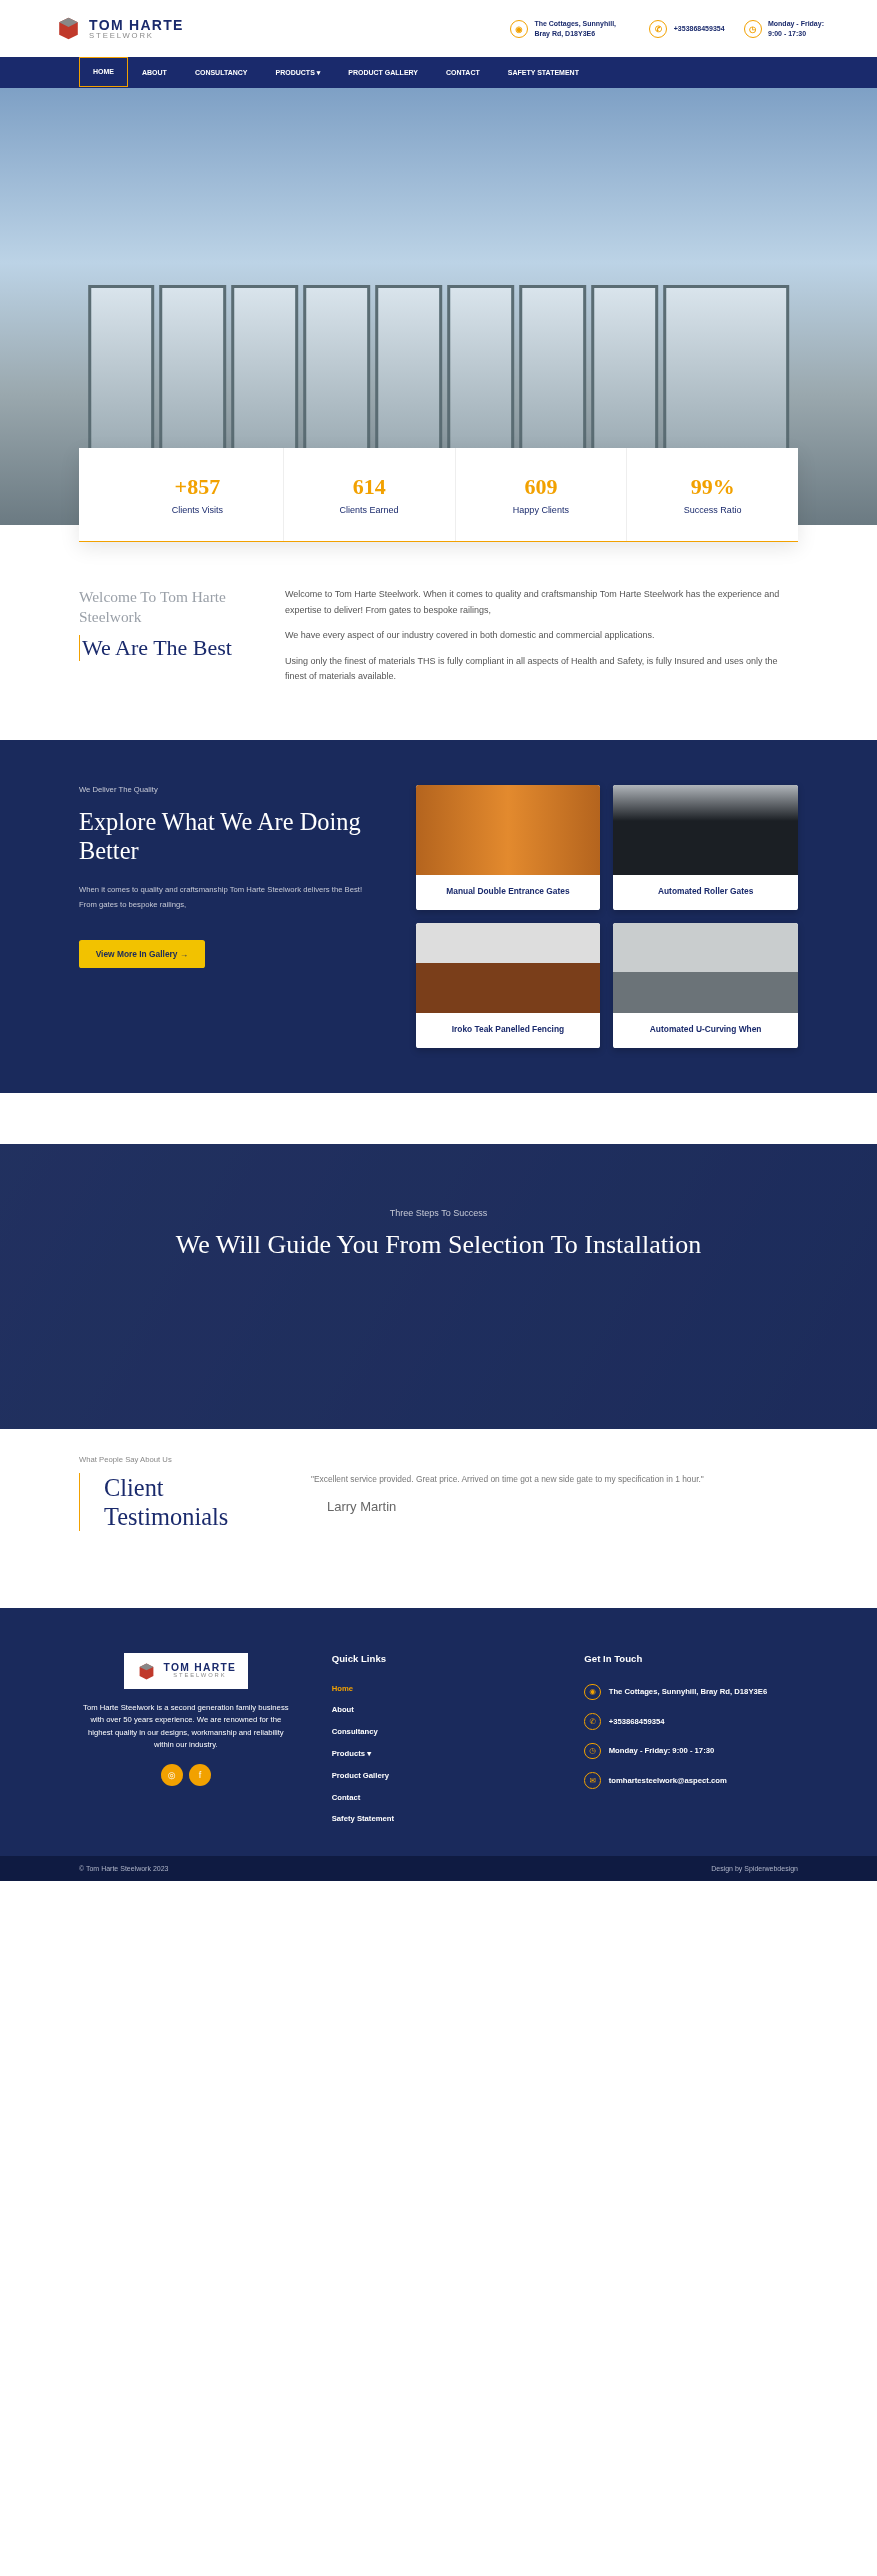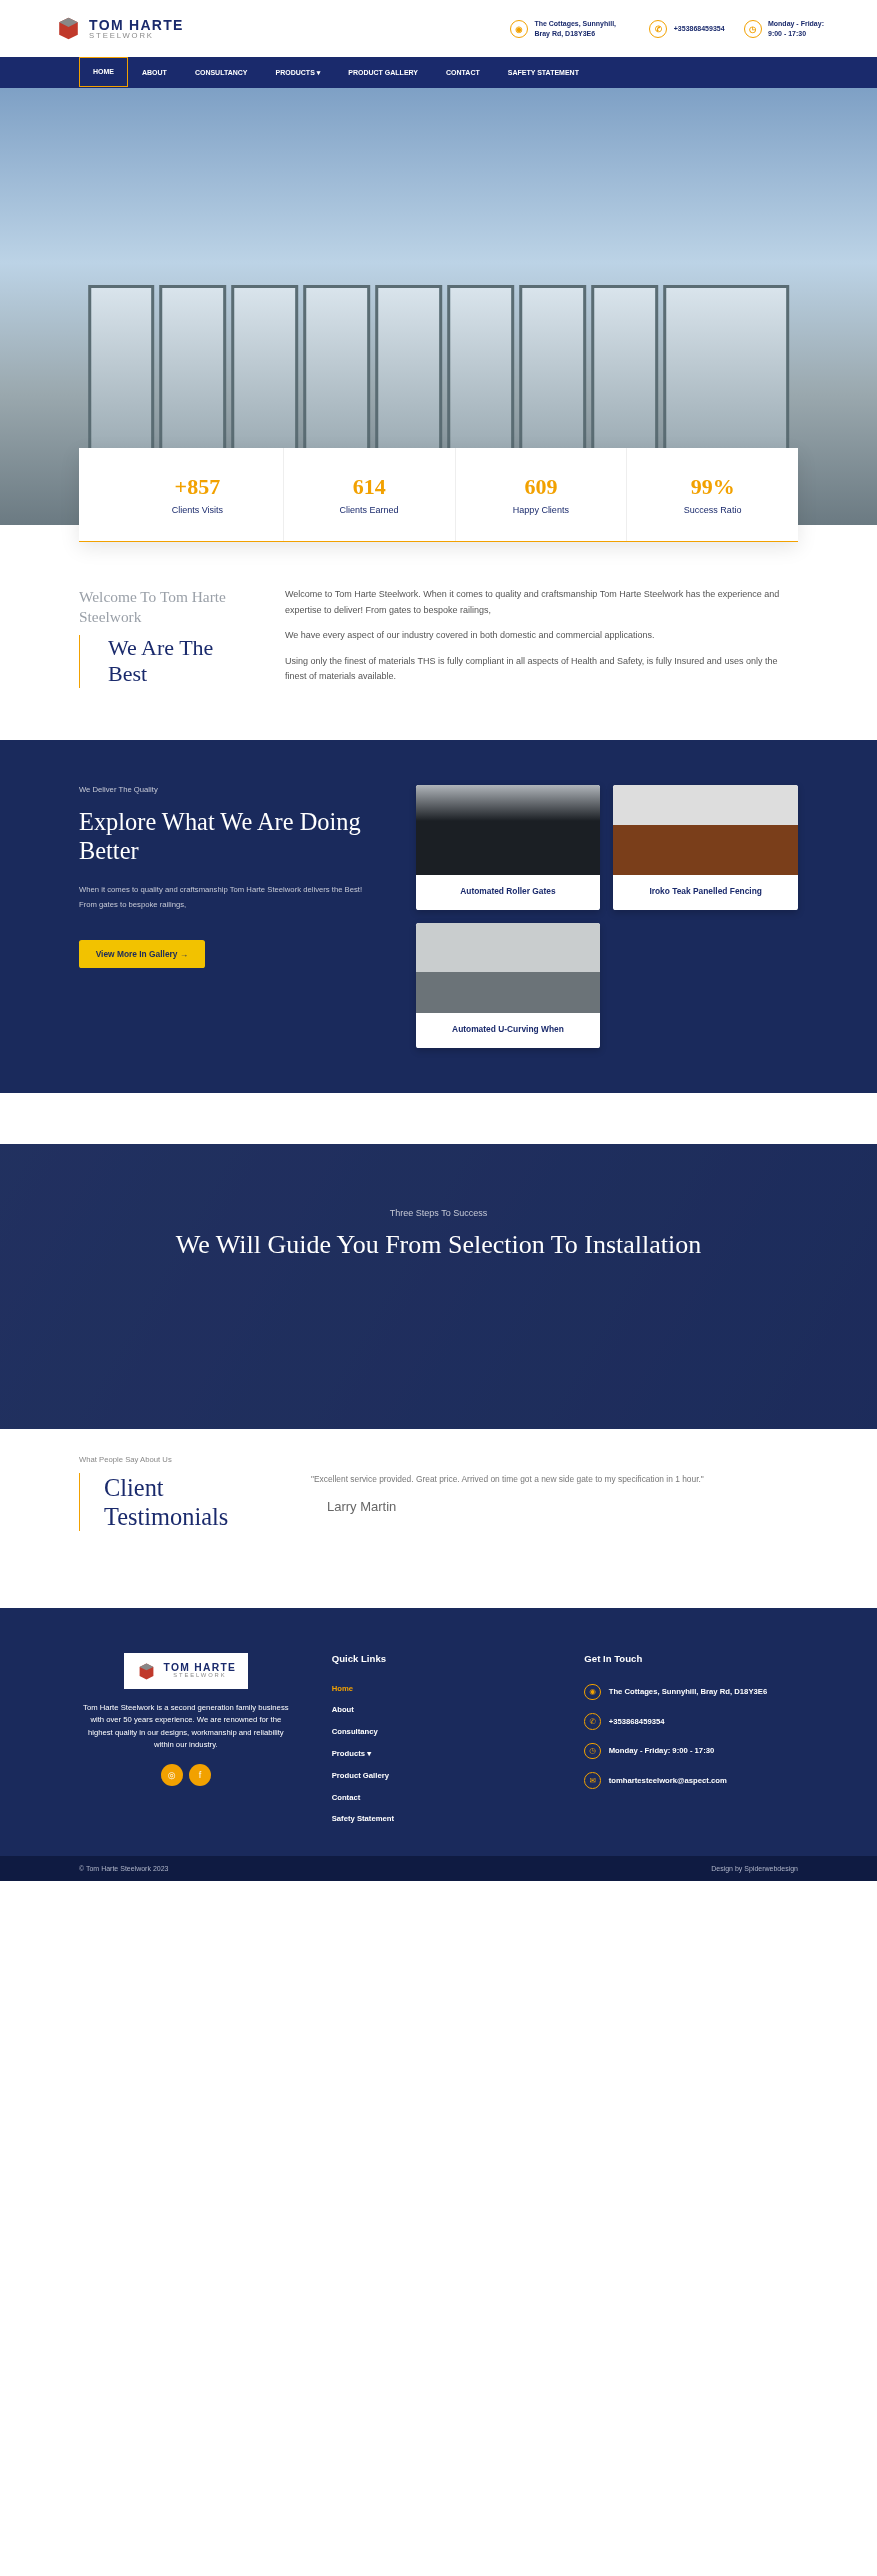--- a/index.html
+++ b/index.html
@@ -37,21 +37,21 @@
 .stats { background:#fff; margin-top:-77px; position:relative; box-shadow:0 6.4px 19px rgba(0,0,0,0.1); display:flex; border-bottom:1.9px solid #f2a100;padding-left:33px; }
 .stat { flex:1; text-align:center; padding:26px 6.4px; }
 .stat+.stat { border-left:0.6px solid #eee; }
 .stat .num { font-size:22px; font-weight:800; color:#f2a100; margin-bottom:5.1px; font-family: Georgia, serif;}
 .stat .lbl { font-size:9px; color:#1a2a6c; font-weight:500; }
 
 
 .welcome { display:flex; gap:39px; padding:45px 0;justify-content:space-between; }
 .welcome-left { flex:0 0 167px; }
 .wl-sub { color:#9aa0a8; font-size:15.4px; font-family: Georgia, serif; margin-bottom:7.7px; line-height:1.3; }
-.wl-main { font-size:22px; color:#1a2a6c; font-family: Georgia, serif; line-height:1.2; padding-left:28px; border-left:1.9px solid #f2a100; }
+.wl-main { font-size:22px; color:#1a2a6c; font-family: Georgia, serif; line-height:1.2; padding-left:2px; border-left:1.9px solid #f2a100; }
 .welcome-right { flex:1; font-size:9px; color:#555; line-height:1.7; }
 .welcome-right p { margin-bottom:10.3px; }
 
 
 .explore { background:#1a2a5c; color:#fff; padding:45px 0; }
 .explore-grid { display:flex; gap:49px; }
 .explore-left { flex:0 0 40%; }
 .ex-sub { font-size:7.7px; color:#c7cad6; margin-bottom:13px; }
 .ex-h { font-size:24.4px; font-family: Georgia, serif; line-height:1.2; margin-bottom:19px; }
 .ex-p { font-size:7.7px; color:#c7cad6; line-height:1.6; margin-bottom:2.6px; }
@@ -204,20 +204,24 @@
 <div class="explore">
   <div class="wrap explore-grid">
     <div class="explore-left">
       <div class="ex-sub">We Deliver The Quality</div>
       <div class="ex-h">Explore What We Are Doing Better</div>
       <div class="ex-p">When it comes to quality and craftsmanship Tom Harte Steelwork delivers the Best!</div>
       <div class="ex-p">From gates to bespoke railings,</div>
       <a class="btn-gallery">View More In Gallery →</a>
     </div>
     <div class="explore-right">
+      <div class="card">
+        <div class="card-img" style="background:linear-gradient(90deg,#b4641e,#e38a2e,#b4641e)"></div>
+        <div class="card-lbl">Manual Double Entrance Gates</div>
+      </div>
       <div class="card">
         <div class="card-img" style="background:linear-gradient(180deg,#b0b5ba,#1b1f24 40%,#1b1f24)"></div>
         <div class="card-lbl">Automated Roller Gates</div>
       </div>
       <div class="card">
         <div class="card-img" style="background:linear-gradient(180deg,#ddd 45%,#7a3e1a 45%)"></div>
         <div class="card-lbl">Iroko Teak Panelled Fencing</div>
       </div>
       <div class="card">
         <div class="card-img" style="background:linear-gradient(180deg,#c9cdce 55%,#6b7378 55%)"></div>

